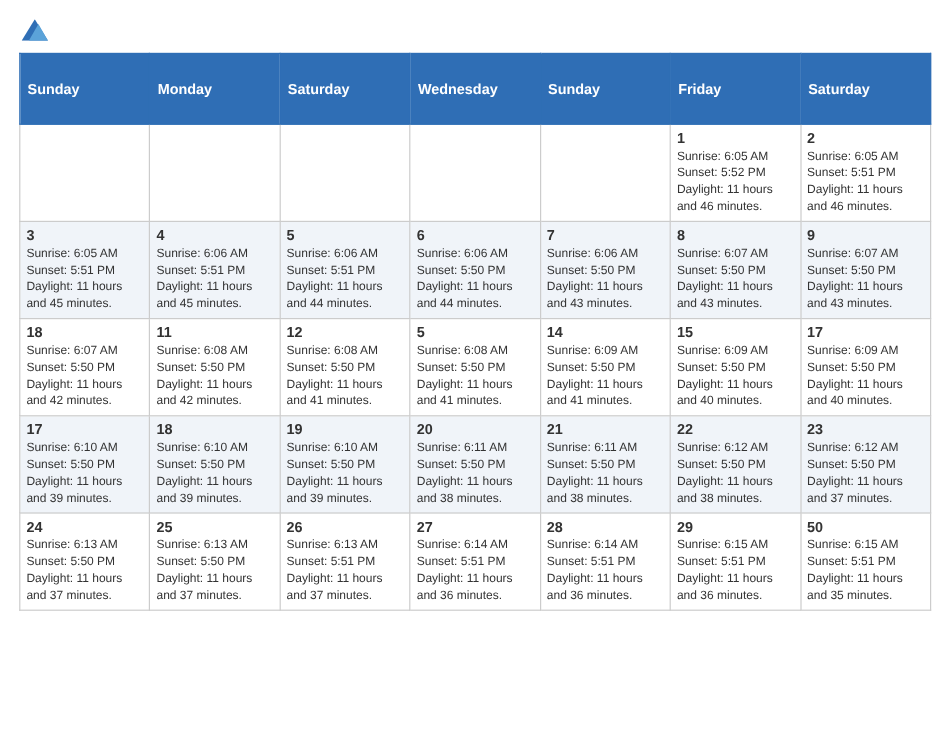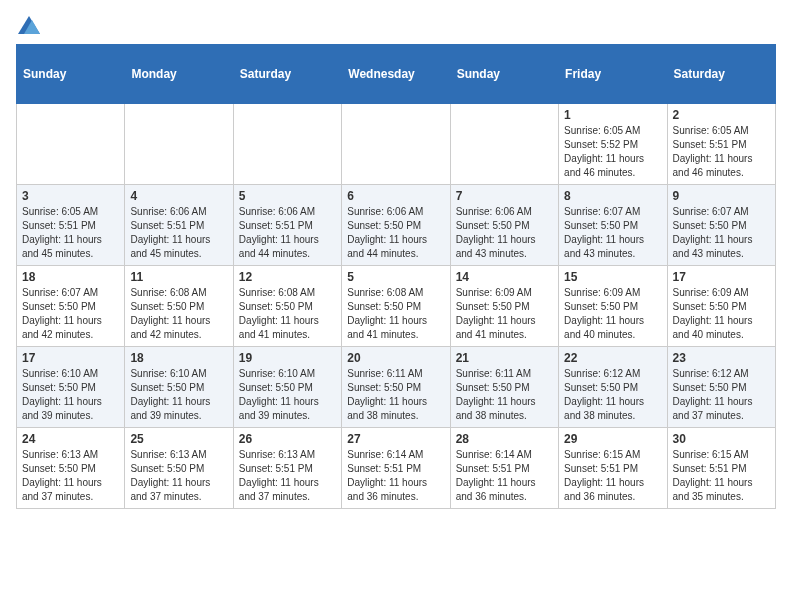--- a/index.html
+++ b/index.html
@@ -265,19 +265,19 @@
           </td>
           <td>
             <span class="day-num">28</span>
             <div class="day-info">Sunrise: 6:14 AM<br>Sunset: 5:51 PM<br>Daylight: 11 hours and 36 minutes.</div>
           </td>
           <td>
             <span class="day-num">29</span>
             <div class="day-info">Sunrise: 6:15 AM<br>Sunset: 5:51 PM<br>Daylight: 11 hours and 36 minutes.</div>
           </td>
           <td>
-            <span class="day-num">30</span>
+            <span class="day-num">50</span>
             <div class="day-info">Sunrise: 6:15 AM<br>Sunset: 5:51 PM<br>Daylight: 11 hours and 35 minutes.</div>
           </td>
         </tr>
       </tbody>
   </table>
 </div>
 
 </body></html>

